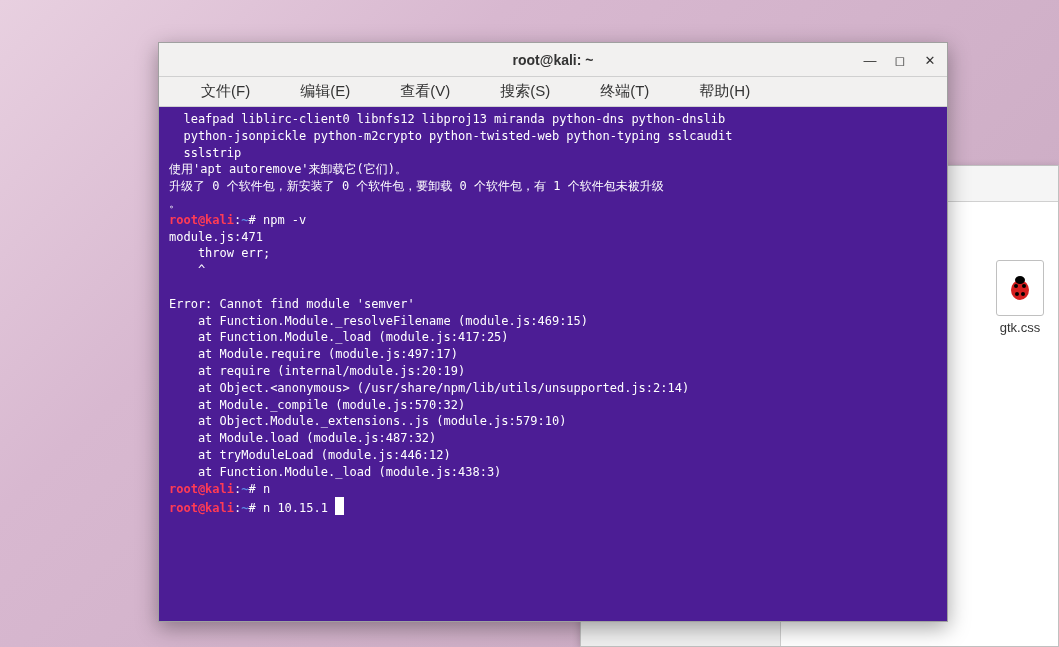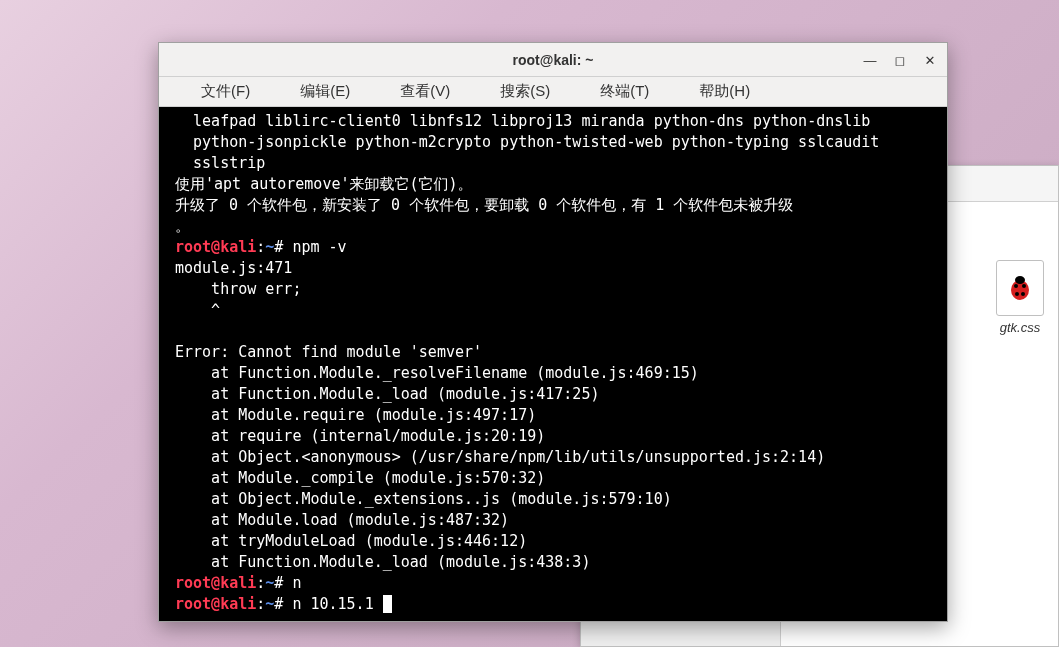--- a/index.html
+++ b/index.html
@@ -104,21 +104,20 @@
     
     
     .desktop-icon {
       position: absolute;
       right: 8px;
       top: 260px;
       width: 62px;
       text-align: center;
       font-size: 13px;
       color: #333;
-      font-style: italic;
     }
     .desktop-icon .file-ic {
       width: 48px;
       height: 56px;
       margin: 0 auto 4px;
       background: #fff;
       border: 1px solid #c0c0c0;
       border-radius: 3px;
       position: relative;
       display: flex;
@@ -181,24 +180,24 @@
       gap: 18px;
     }
     .term-menu-item {
       font-size: 15px;
       color: #333;
       cursor: pointer;
       margin-left: 32px;
     }
     .term-body {
       flex: 1;
-      background: #000000;
-      padding: 4px 16px;
+      background: #4c1d95;
+      padding: 4px 10px;
       font-family: "DejaVu Sans Mono", "Courier New", monospace;
-      font-size: 15px;
+      font-size: 12px;
       line-height: 1.4;
       color: #fff;
       white-space: pre;
       overflow: hidden;
     }
     .term-body .red { color: #ff3b54; font-weight: bold; }
     .term-body .blue { color: #5b8ce6; font-weight: bold; }
     .term-body .white { color: #fff; }
     .cursor {
       display: inline-block;

